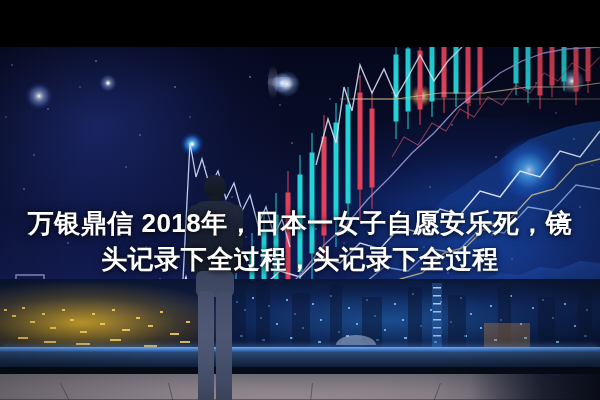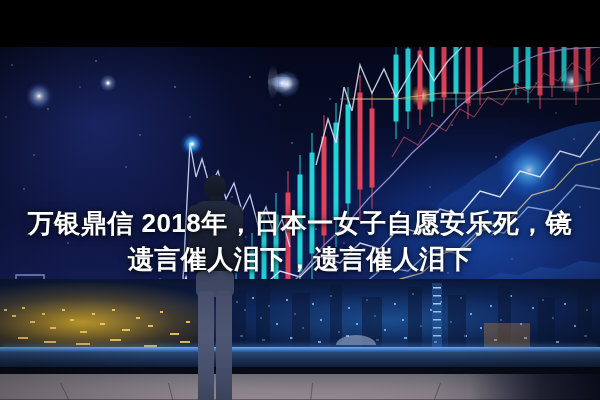--- a/index.html
+++ b/index.html
@@ -512,17 +512,17 @@
     <div class="p-torso"></div>
     <div class="p-hip"></div>
     <div class="p-legL"></div>
     <div class="p-legR"></div>
     <div class="p-shoeL"></div>
     <div class="p-shoeR"></div>
   </div>
 
   <div class="headline">
     <span class="hl-line l1">万银鼎信 2018年，日本一女子自愿安乐死，镜</span>
-    <span class="hl-line l2">遗言催人泪下，遗言催人泪下</span>
+    <span class="hl-line l2">头记录下全过程，头记录下全过程</span>
   </div>
 
   <div class="vignette"></div>
 </div>
 
 </body></html>

